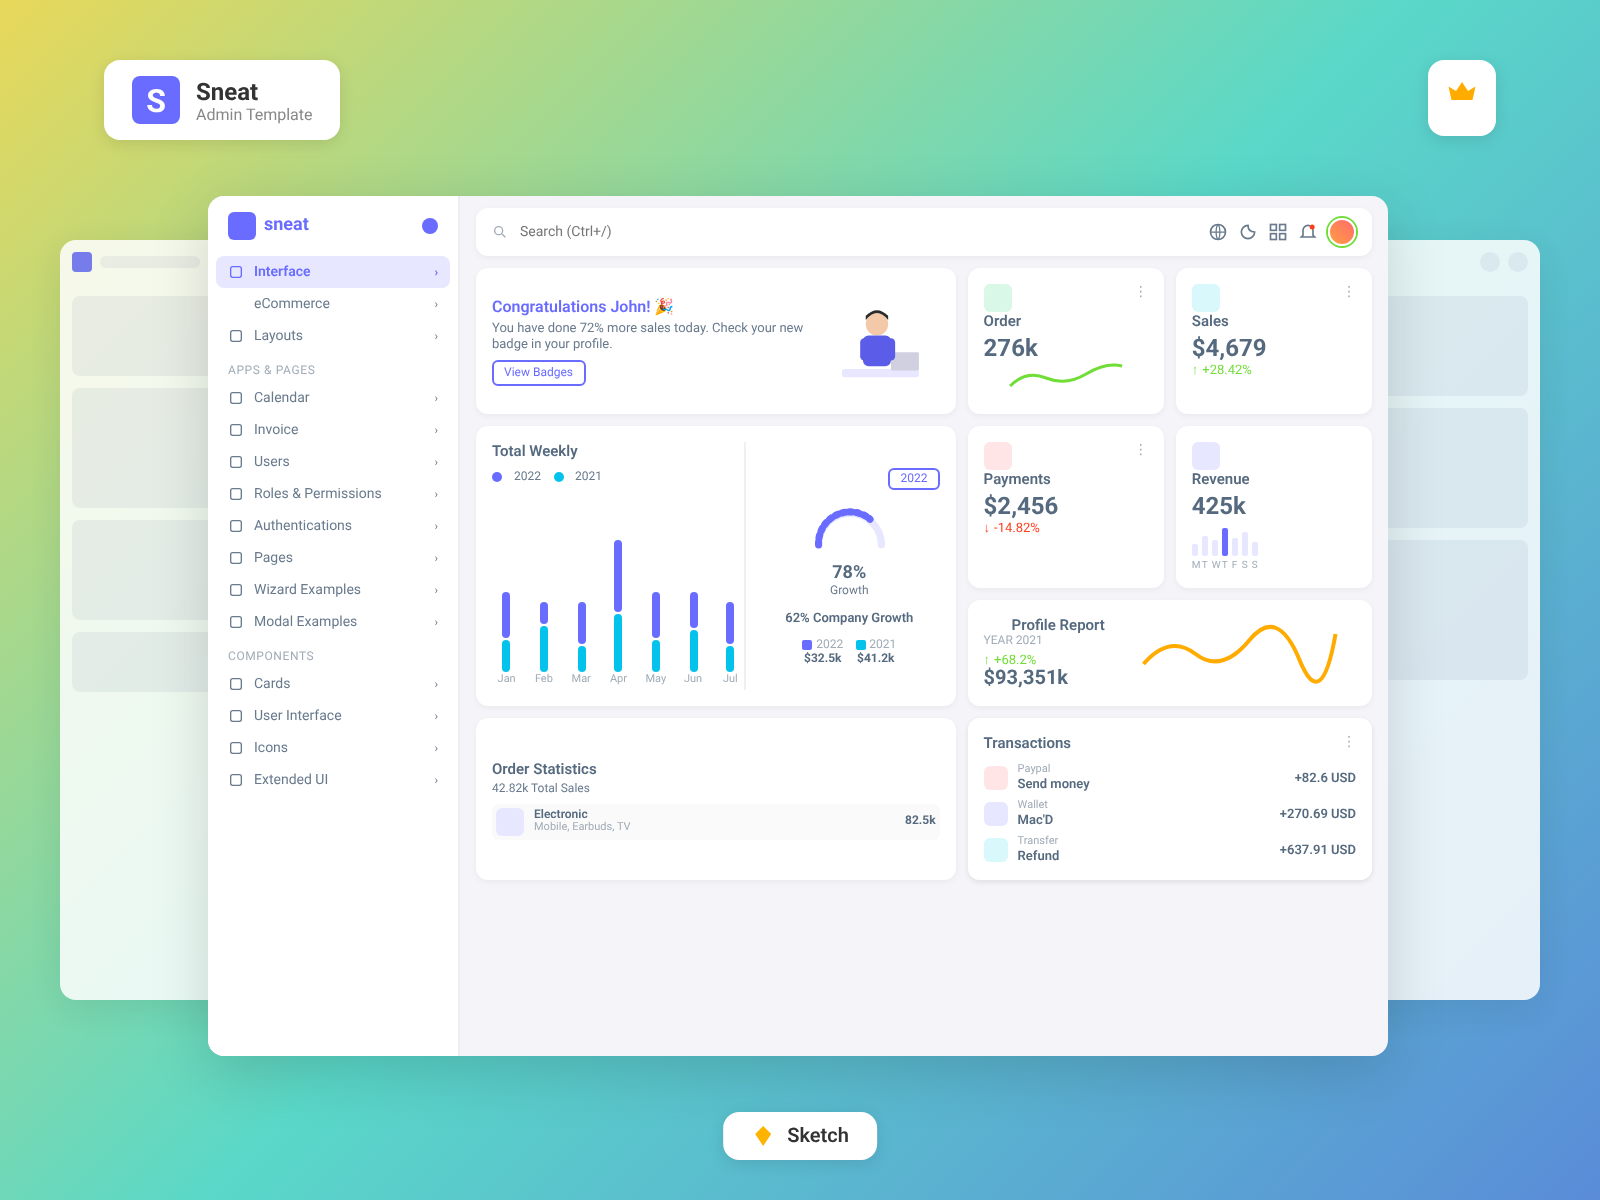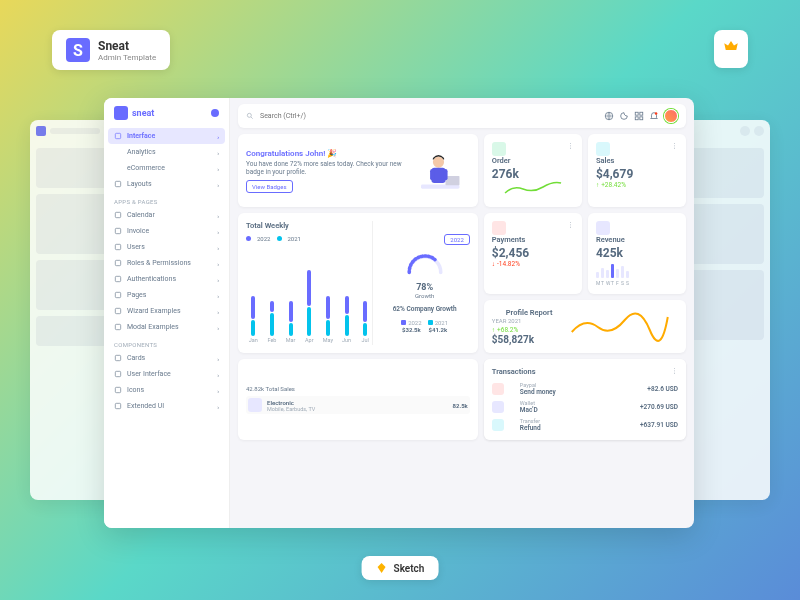--- a/index.html
+++ b/index.html
@@ -63,21 +63,21 @@
   .tabs { display: flex; gap: 4px; margin-bottom: 6px; }
   .tab { font-size: 6.5px; padding: 3px 7px; border-radius: 3px; color: #697a8d; cursor: pointer; }
   .tab.active { background: #696cff; color: #fff; }
   .mini-card-icon { width: 14px; height: 14px; border-radius: 3px; }
   .small-card-head { display: flex; justify-content: space-between; align-items: flex-start; }
   .spark { width: 100%; height: 16px; }
   .profile-row { grid-column: 2 / span 2; display: flex; align-items: center; gap: 10px; }
   .profile-row .info .title { font-size: 7.5px; color: #566a7f; font-weight: 600; padding-left: 14px; }
   .profile-row .info .sub { font-size: 6px; color: #a1acb8; }
   .profile-row svg { flex: 1; height: 30px; }
-  .txn { display: flex; align-items: center; gap: 16px; font-size: 6.5px; margin-top: 4px; }
+  .txn { display: flex; align-items: center; gap: 5px; font-size: 6.5px; margin-top: 4px; }
   .txn .ico { width: 12px; height: 12px; border-radius: 3px; }
   .txn .col2 { flex: 1; }
   .txn .name { color: #566a7f; font-weight: 600; }
   .txn .sub { color: #a1acb8; font-size: 5.5px; }
   .txn .amt { color: #566a7f; font-weight: 600; }
   .revenue-mini-bars { display:flex; gap:2px; align-items:flex-end; height:16px; margin-top:2px; }
   .revenue-mini-bars .b { width:3px; background:#e7e7ff; border-radius:1px; }
   .revenue-mini-bars .b.hl { background:#696cff; }
   .legend { display:flex; gap:6px; font-size:6px; align-items:center; }
   .legend .dot { width:5px; height:5px; border-radius:50%; }
@@ -140,25 +140,20 @@
     <div id="nav-main">
         <div class="nav-item active">
           <svg class="icon" viewBox="0 0 24 24">
             <rect x="4" y="4" width="16" height="16" rx="3" fill="none" stroke="currentColor" stroke-width="2"></rect>
           </svg>
           <span>Interface</span>
           <span class="chev">›</span>
         </div>
         <div class="nav-item">
           <span style="width:8px"></span>
-          <span>Analytics</span>
-          <span class="chev">›</span>
-        </div>
-        <div class="nav-item">
-          <span style="width:8px"></span>
           <span>eCommerce</span>
           <span class="chev">›</span>
         </div>
         <div class="nav-item">
           <svg class="icon" viewBox="0 0 24 24">
             <rect x="4" y="4" width="16" height="16" rx="3" fill="none" stroke="currentColor" stroke-width="2"></rect>
           </svg>
           <span>Layouts</span>
           <span class="chev">›</span>
         </div>
@@ -438,29 +433,30 @@
             <span style="width: 3px;">S</span>
             <span style="width: 3px;">S</span>
           </div>
         </div>
 
       <div class="card profile-row">
         <div class="info">
           <div class="title">Profile Report</div>
           <div class="sub">YEAR 2021</div>
           <div class="delta up" style="margin-top:2px">↑ <span>+68.2%</span></div>
-          <div class="value" style="font-size:10px">$58,827k</div>
+          <div class="value" style="font-size:10px">$93,351k</div>
         </div>
         <svg viewBox="0 0 100 30">
             <path d="M2 20 Q15 5 28 15 T55 8 T80 18 T98 5" fill="none" stroke="#ffab00" stroke-width="2"></path>
           </svg>
       </div>
 
       <div class="card orderstats">
         <div style="flex:1">
+          <h4>Order Statistics</h4>
           <div style="font-size:6px">42.82k Total Sales</div>
           <div class="order-item">
             <div class="oicon"></div>
             <div class="otxt">
                 <div style="font-weight:600;color:#566a7f">Electronic</div>
                 <div style="color:#a1acb8;font-size:5.5px">Mobile, Earbuds, TV</div>
               </div>
             <div class="oval">82.5k</div>
           </div>
         </div>

